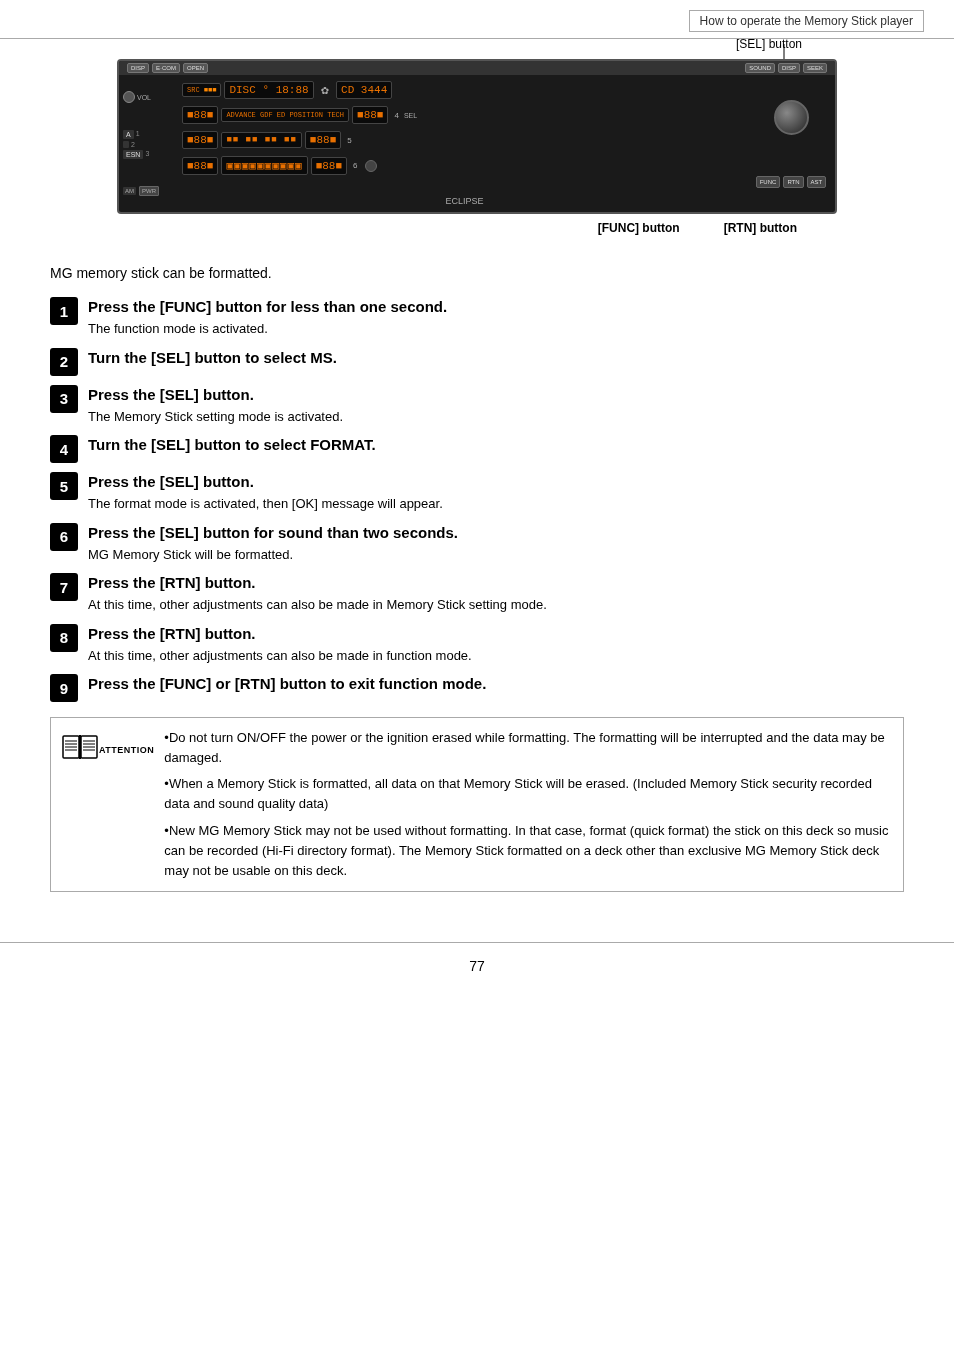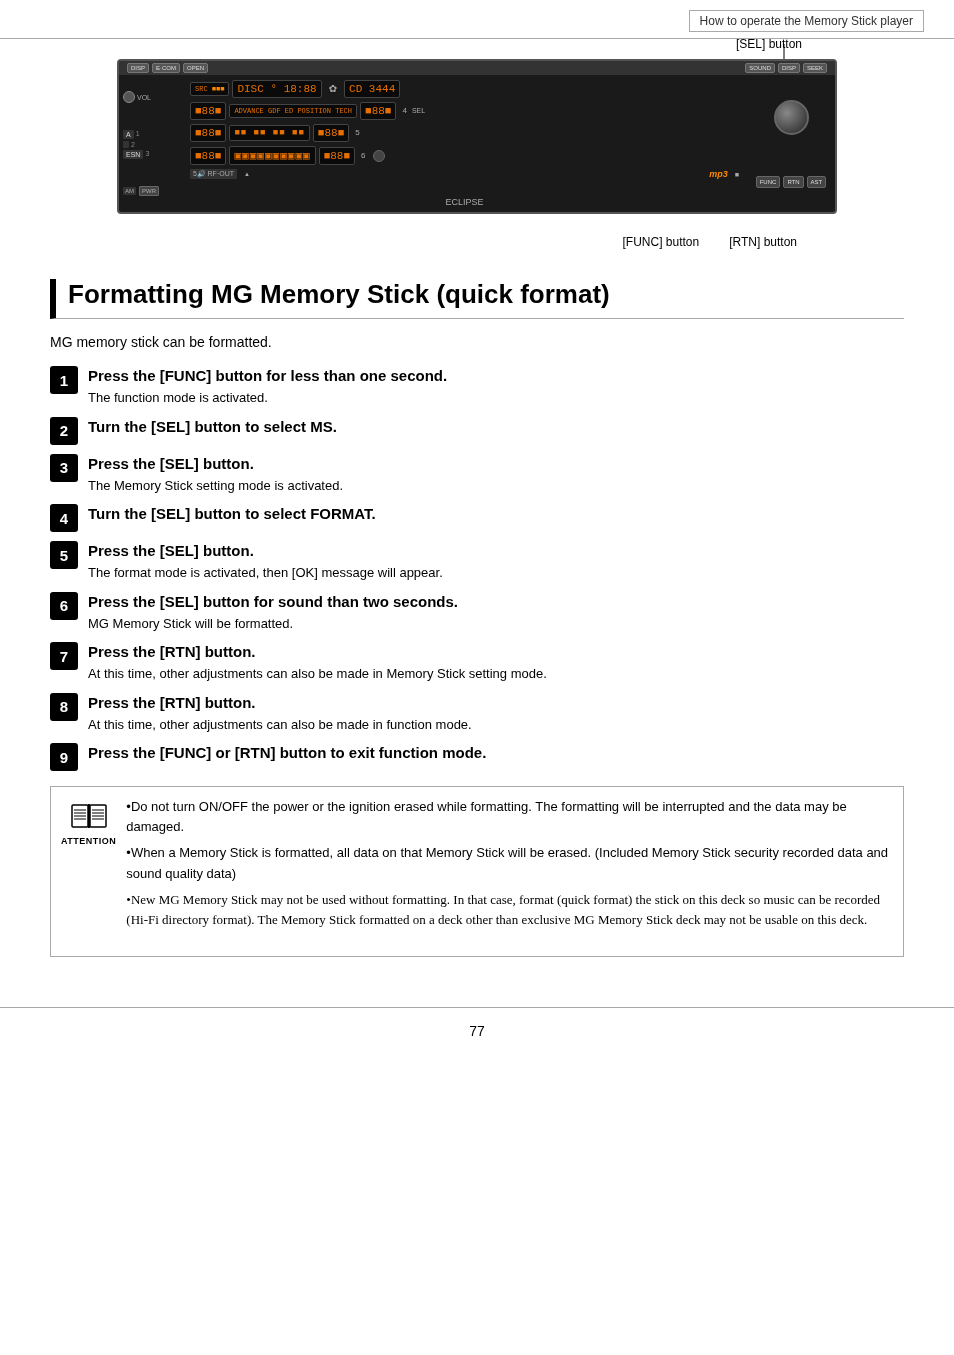--- a/index.html
+++ b/index.html
@@ -71,25 +71,26 @@
       border: 1px solid #777;
       border-radius: 2px;
       color: #ddd;
       font-size: 6px;
       padding: 2px 3px;
     }
 
     .func-rtn-labels {
       display: flex;
       justify-content: flex-end;
-      margin-top: 21px;
-      gap: 30px;
+      margin-top: 7px;
+      gap: 44px;
       font-size: 12px;
       color: #000;
       padding-right: 40px;
+      font-weight: bold;
     }
 
     
     .section-title-container {
       border-left: 6px solid #000;
       padding-left: 12px;
       margin: 20px 0 15px 0;
       border-bottom: 1px solid #aaa;
       padding-bottom: 8px;
     }
@@ -160,21 +161,21 @@
       display: flex;
       align-items: flex-start;
       margin-top: 15px;
       padding: 10px;
       gap: 10px;
     }
 
     .attention-icon {
       min-width: 55px;
       display: flex;
-      flex-direction: column;
+      flex-direction: row;
       align-items: center;
       justify-content: flex-start;
       padding-top: 4px;
     }
 
     .book-icon {
       width: 38px;
       height: 32px;
       position: relative;
     }
@@ -192,22 +193,21 @@
       font-size: 13px;
       color: #000;
       line-height: 1.55;
     }
 
     .attention-content p {
       margin-bottom: 6px;
     }
 
     .attention-content p:last-child {
-      margin-bottom: 16px;
-      font-family: Liberation Serif, serif;
+      margin-bottom: 0;
     }
 
     
     .page-number {
       text-align: center;
       padding: 15px 0;
       font-size: 14px;
       color: #000;
       border-top: 1px solid #aaa;
       margin-top: 20px;
@@ -236,21 +236,21 @@
       color: #ddd;
       font-size: 6px;
       padding: 1px 3px;
     }
 
     .device-body {
       display: flex;
       flex: 1;
       height: calc(100% - 14px);
       padding: 4px;
-      gap: 12px;
+      gap: 4px;
     }
 
     .panel-left {
       display: flex;
       flex-direction: column;
       gap: 3px;
       min-width: 55px;
       justify-content: space-around;
     }
 
@@ -374,27 +374,20 @@
               </div>
 
               <div class="row">
                 <div class="seg-display">■88■</div>
                 <div class="seg-display" style="letter-spacing:1px;">▣▣▣▣▣▣▣▣▣▣</div>
                 <div class="seg-display">■88■</div>
                 <div style="color:#aaa; font-size:8px; margin-left:3px;">6</div>
                 <div style="width:12px; height:12px; background:#444; border-radius:50%; border:1px solid #666; margin-left:4px;"></div>
               </div>
 
-              <div class="row">
-                <div style="color:#aaa; font-size:7px; background:#333; padding:1px 3px; border-radius:1px;">5🔊 RF·OUT</div>
-                <div style="color:#aaa; font-size:6px; margin-left:4px;">▲</div>
-                <div style="flex:1;"></div>
-                <div style="color:#ff8800; font-size:9px; font-weight:bold; margin-right:4px; font-style:italic;">mp3</div>
-                <div style="color:#aaa; font-size:7px;">■</div>
-              </div>
               <div class="eclipse-label">ECLIPSE</div>
             </div>
 
             <div class="panel-right">
               <div class="device-knob"></div>
               <div class="row">
                 <div class="device-small-btn" style="font-size:6px; background:#444; border:1px solid #666; border-radius:2px; color:#ddd; padding:2px 3px;">FUNC</div>
                 <div class="device-small-btn" style="font-size:6px; background:#444; border:1px solid #666; border-radius:2px; color:#ddd; padding:2px 3px;">RTN</div>
                 <div class="device-small-btn" style="font-size:6px; background:#444; border:1px solid #666; border-radius:2px; color:#ddd; padding:2px 3px;">AST</div>
               </div>
@@ -402,23 +395,20 @@
           </div>
         </div>
 
         <div class="func-rtn-labels">
           <span>[FUNC] button</span>
           <span>[RTN] button</span>
         </div>
       </div>
     </div>
 
-    <div class="section-title-container">
-      <h1 class="section-title">Formatting MG Memory Stick (quick format)</h1>
-    </div>
 
     <p class="intro-text">MG memory stick can be formatted.</p>
 
     <div class="steps-list">
 
       <div class="step-item">
         <div class="step-number">1</div>
         <div class="step-content">
           <div class="step-main">Press the [FUNC] button for less than one second.</div>
           <div class="step-sub">The function mode is activated.</div>

